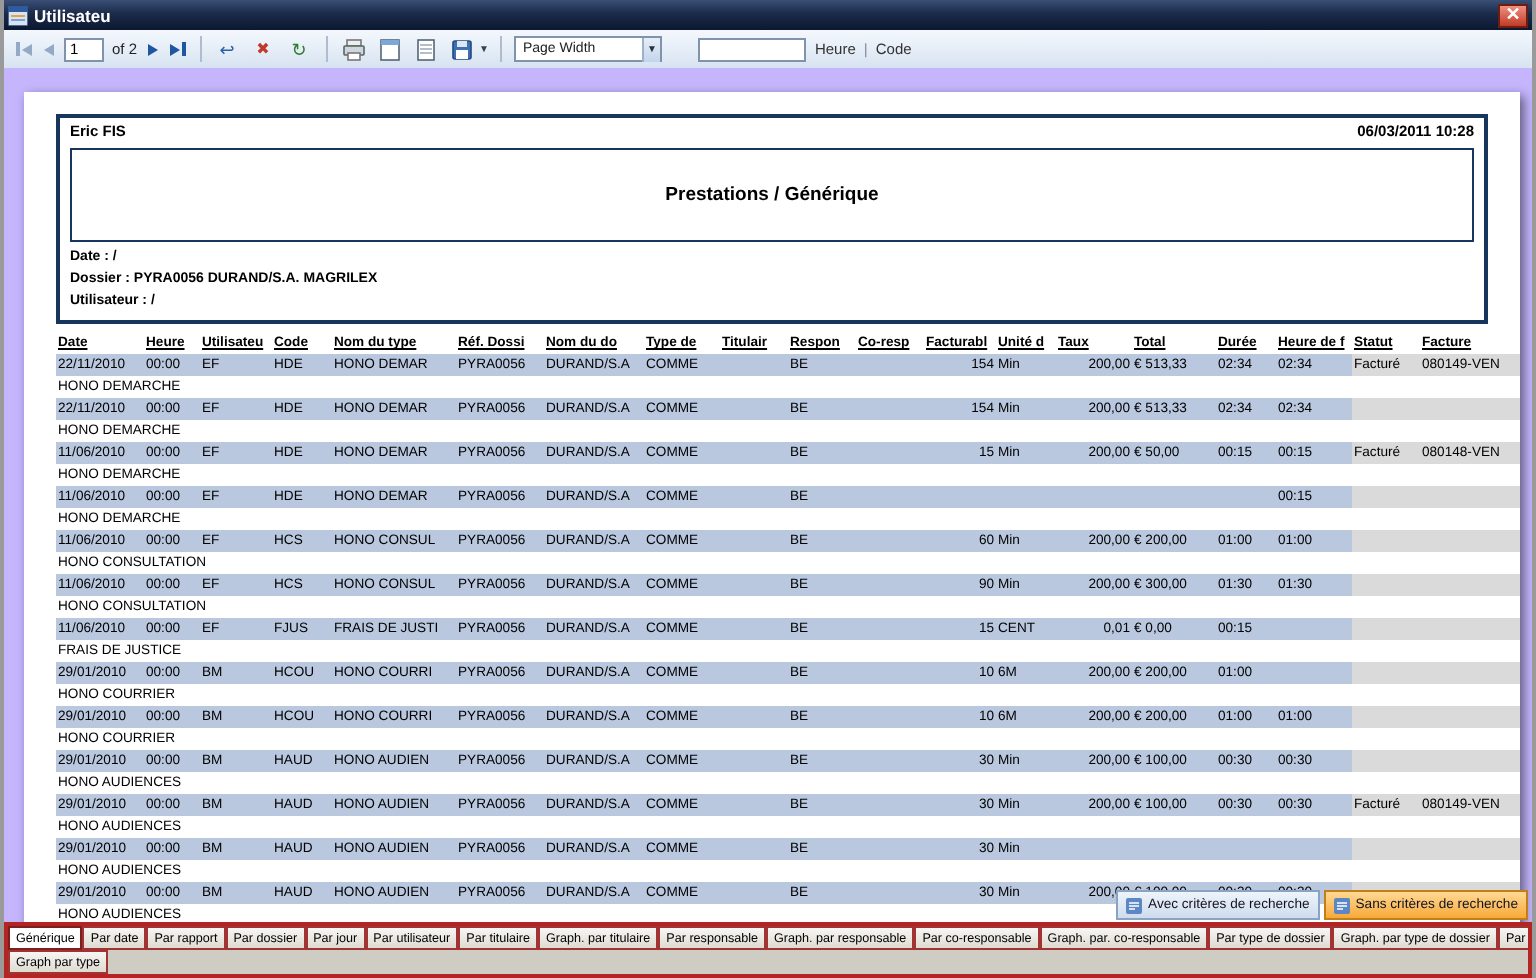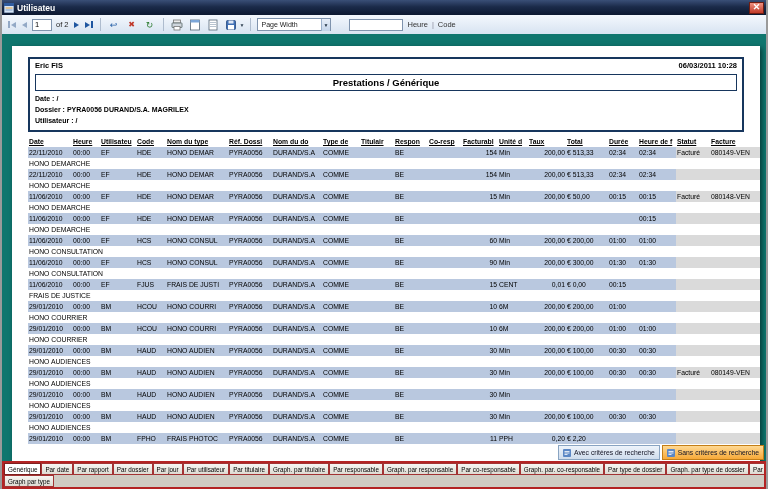--- a/index.html
+++ b/index.html
@@ -26,25 +26,25 @@
   .glyph{font-size:9px;line-height:12px;}
   .back-g{color:#2a62a8;} .stop-g{color:#c0392b;font-size:8px;} .refresh-g{color:#2e7d32;}
   .dd-arrow{font-size:5px;color:#345;cursor:pointer;margin-left:-2px;}
   .zoombox{display:inline-flex;align-items:center;height:13px;box-sizing:border-box;background:#fff;border:1px solid #7f93ad;font-size:7px;padding:0 0 0 3px;min-width:74px;justify-content:space-between;cursor:pointer;}
   .zoombox .dd{font-size:5px;color:#234;background:linear-gradient(#e7eef8,#c3d4ea);border-left:1px solid #9ab0cc;padding:3px 2px;}
   .searchbox{width:54px;height:12px;box-sizing:border-box;border:1px solid #7f93ad;margin-left:14px;font-family:inherit;font-size:7px;}
   .link{cursor:pointer;color:#333;}
   .pipe{color:#889;}
 
   
-  .viewer{position:absolute;top:34px;left:0;right:0;bottom:28px;background:#0f766e;overflow:hidden;}
+  .viewer{position:absolute;top:34px;left:0;right:0;bottom:28px;background:#c4b5fd;overflow:hidden;}
   .page{position:absolute;left:10px;top:12px;width:748px;height:620px;background:#fff;box-shadow:2px 2px 5px rgba(0,0,0,.5);}
   .rpt-header{margin:11px 16px 0;border:2px solid #17365d;padding:2px 5px 6px;}
   .rpt-top{display:flex;justify-content:space-between;font-size:7.5px;font-weight:bold;color:#000;}
-  .rpt-titlebox{border:1px solid #17365d;margin:4px 0 3px;text-align:center;font-weight:bold;font-size:9.5px;padding:2px 0;}
+  .rpt-titlebox{border:1px solid #17365d;margin:4px 0 3px;text-align:center;font-weight:bold;font-size:9.5px;padding:17px 0;}
   .rpt-filter{font-size:7px;font-weight:bold;margin-top:4px;}
 
   .rpt{border-collapse:collapse;table-layout:fixed;width:730px;margin:5px 0 0 16px;}
   .rpt th{font-size:6.8px;text-align:left;text-decoration:underline;padding:1px 1px 2px;white-space:nowrap;overflow:hidden;font-weight:bold;color:#000;}
   .rpt td{font-size:6.8px;padding:0 1px;white-space:nowrap;overflow:hidden;height:11px;line-height:11px;color:#000;}
   tr.data td{background:#b9c8df;}
   tr.data td.gray{background:#dadada;}
   tr.data td.num{text-align:right;}
   tr.label td{background:#fff;}
 

